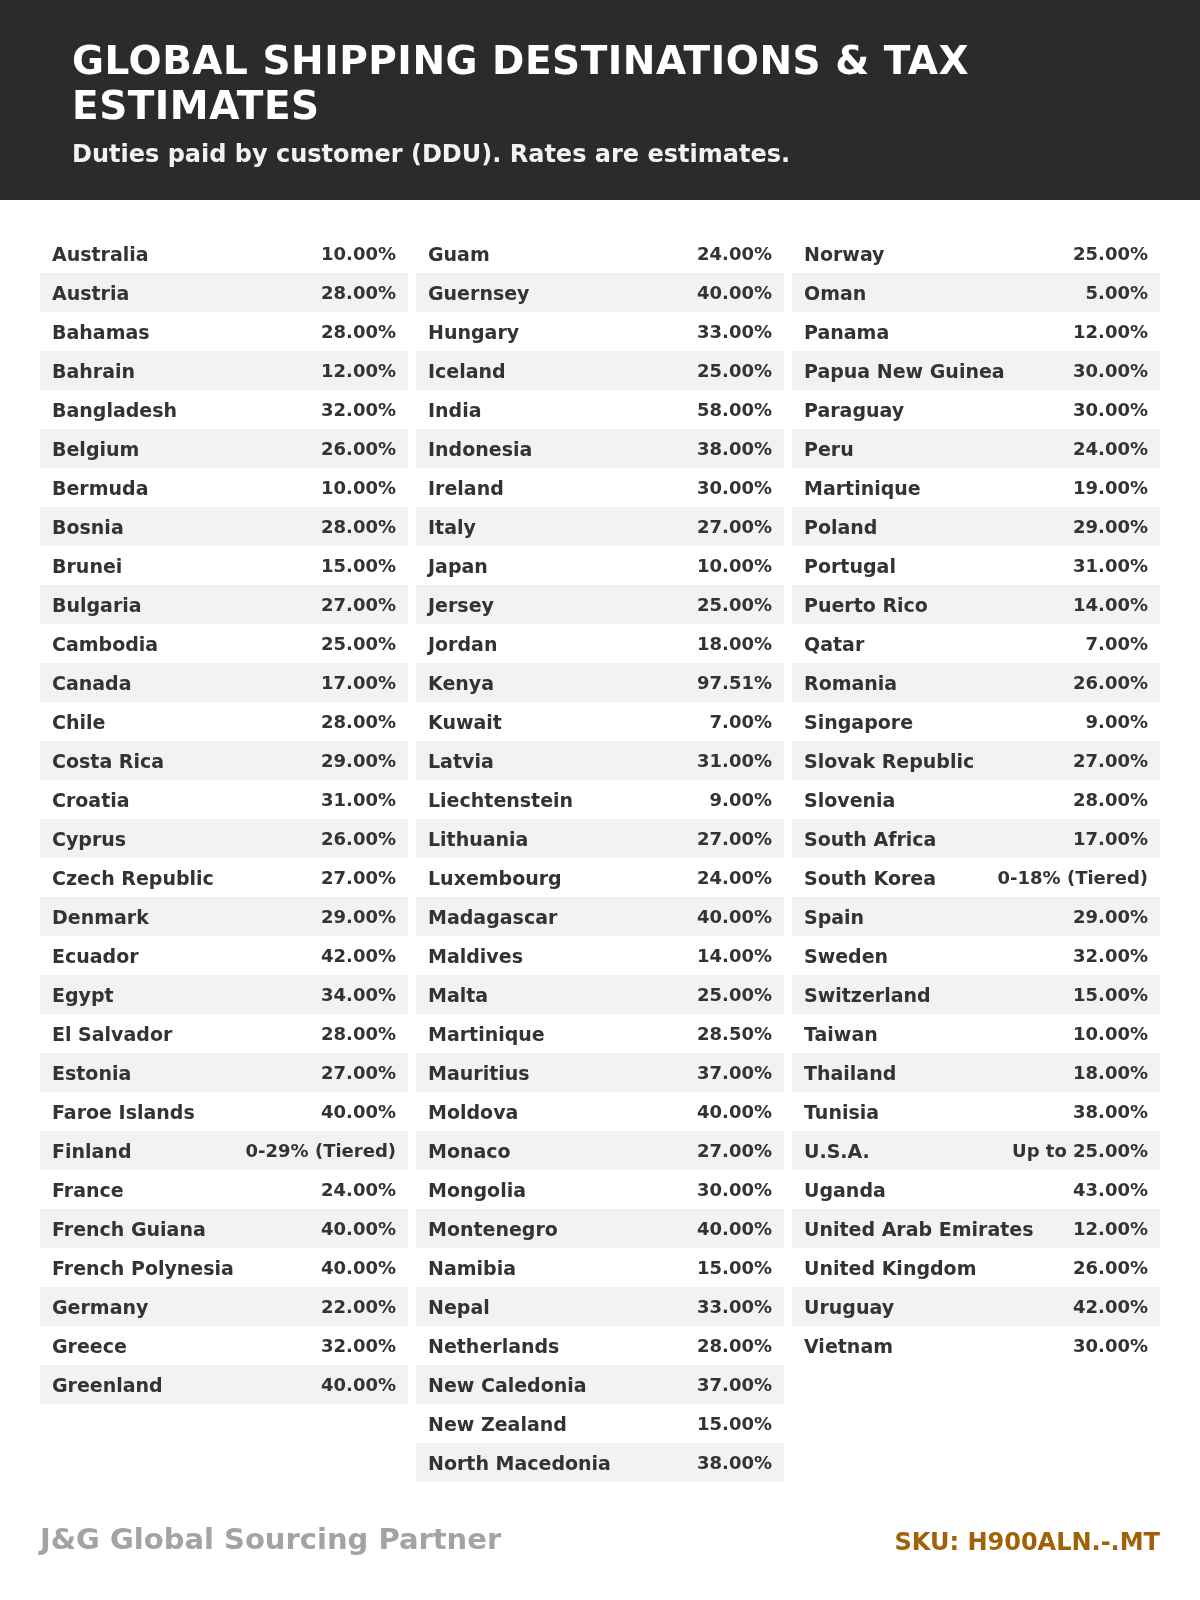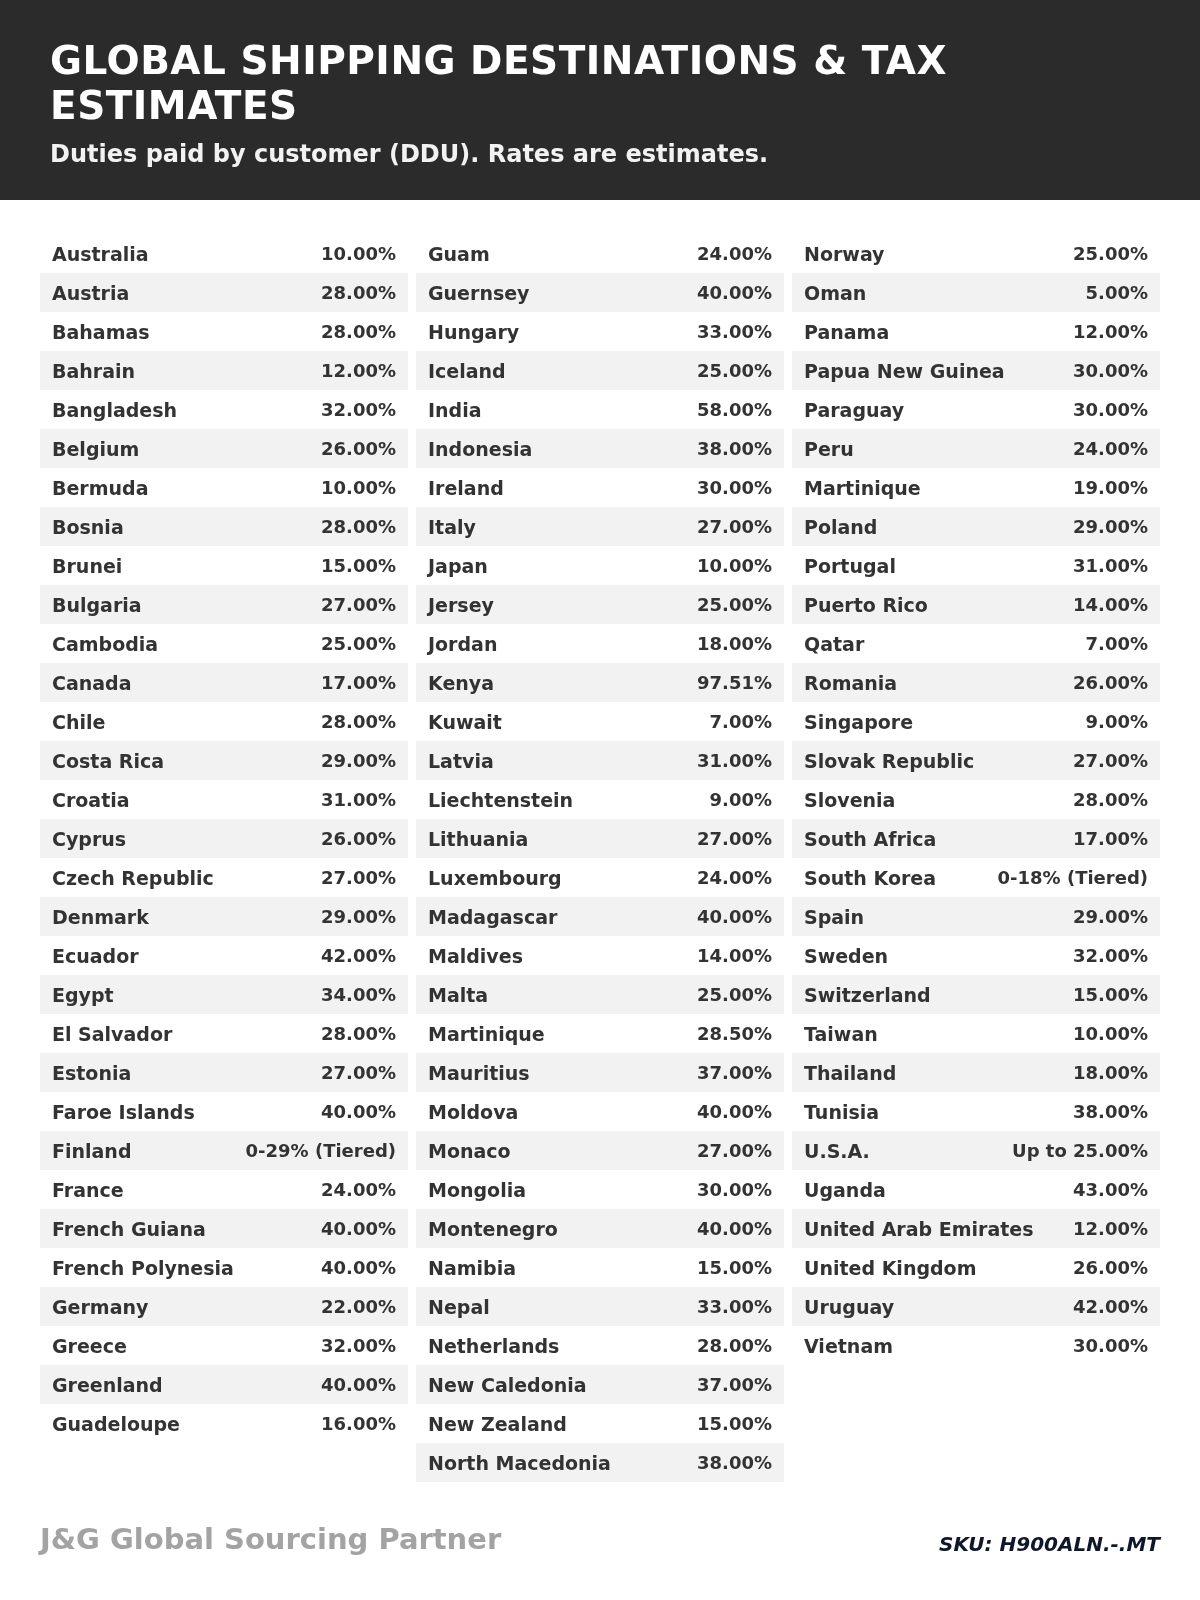--- a/index.html
+++ b/index.html
@@ -11,21 +11,21 @@
   .page {
     position: relative;
     width: 1200px;
     height: 1600px;
     background: #ffffff;
     overflow: hidden;
   }
   .header {
     background: #2b2b2b;
     color: #ffffff;
-    padding: 38px 50px 32px 50px;
+    padding: 38px 50px 32px 72px;
   }
   .header .title {
     font-size: 39px;
     font-weight: 800;
     letter-spacing: 0.5px;
     color: #ffffff;
   }
   .header .subtitle {
     margin-top: 12px;
     font-size: 24px;
@@ -74,24 +74,23 @@
     display: flex;
     justify-content: space-between;
     align-items: flex-end;
   }
   .brand {
     font-size: 29px;
     font-weight: 800;
     color: #a3a3a3;
   }
   .sku {
-    font-size: 20px;
+    font-size: 24px;
     font-weight: 700;
-    color: #0f172a;
-    font-style: italic;
+    color: #a16207;
   }
 </style>
 </head>
 <body>
 
 <div class="page">
 
   <div class="header">
     <div class="title">GLOBAL SHIPPING DESTINATIONS &amp; TAX ESTIMATES</div>
     <div class="subtitle">Duties paid by customer (DDU). Rates are estimates.</div>
@@ -212,24 +211,20 @@
           <span class="rate">22.00%</span>
         </div>
         <div class="row">
           <span class="country">Greece</span>
           <span class="rate">32.00%</span>
         </div>
         <div class="row">
           <span class="country">Greenland</span>
           <span class="rate">40.00%</span>
         </div>
-        <div class="row">
-          <span class="country">Guadeloupe</span>
-          <span class="rate">16.00%</span>
-        </div>
       </div>
     <div class="col">
         <div class="row">
           <span class="country">Guam</span>
           <span class="rate">24.00%</span>
         </div>
         <div class="row">
           <span class="country">Guernsey</span>
           <span class="rate">40.00%</span>
         </div>

